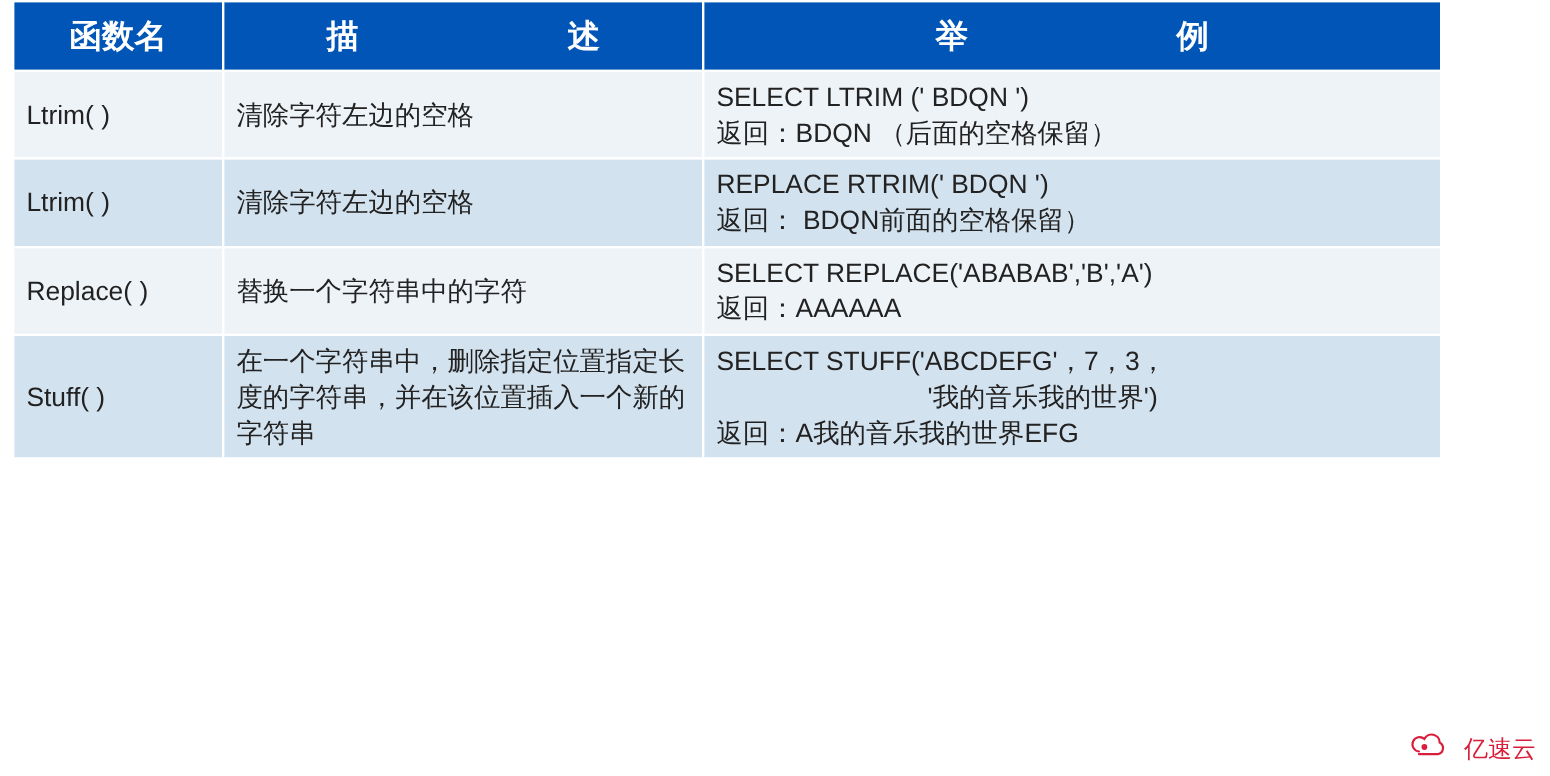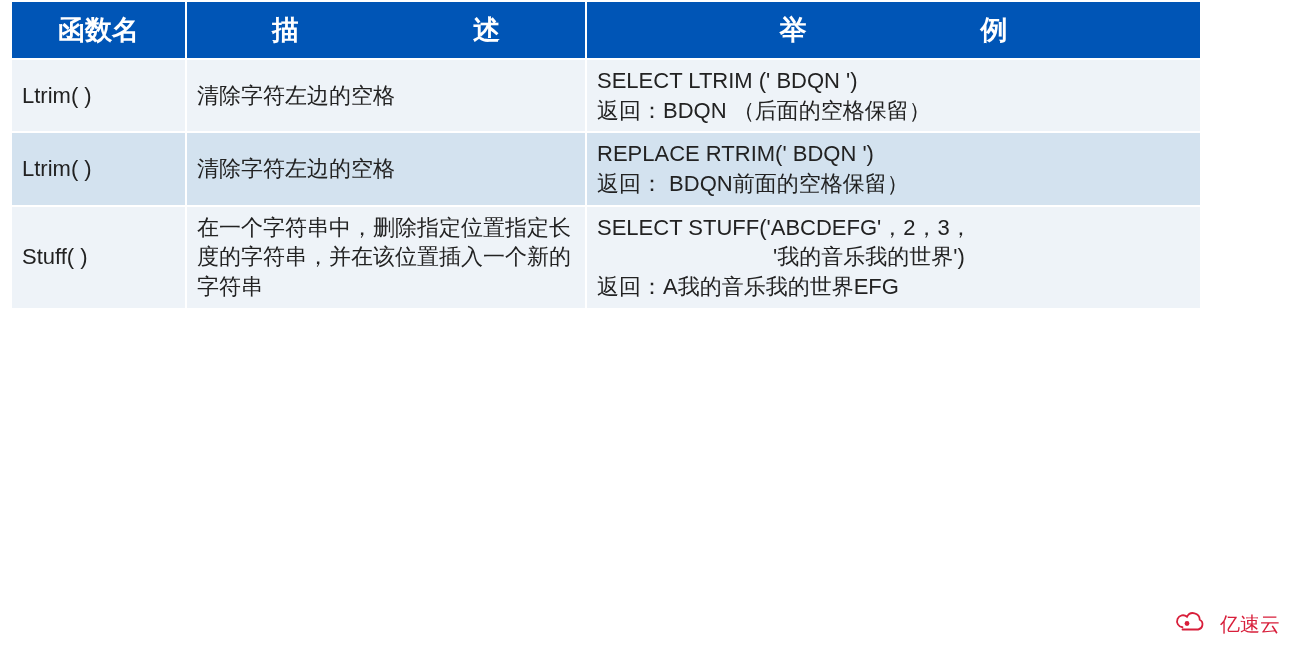--- a/index.html
+++ b/index.html
@@ -91,24 +91,32 @@
     </tr>
     <tr>
       <td>Ltrim( )</td>
       <td>清除字符左边的空格</td>
       <td>
         <span class="ex-line">REPLACE RTRIM('  BDQN  ')</span>
         <span class="ex-line">返回：  BDQN前面的空格保留）</span>
       </td>
     </tr>
     <tr>
+      <td>Replace( )</td>
+      <td>替换一个字符串中的字符</td>
+      <td>
+        <span class="ex-line">SELECT REPLACE('ABABAB','B','A')</span>
+        <span class="ex-line">返回：AAAAAA</span>
+      </td>
+    </tr>
+    <tr>
       <td>Stuff( )</td>
       <td>在一个字符串中，删除指定位置指定长度的字符串，并在该位置插入一个新的字符串</td>
       <td>
-        <span class="ex-line">SELECT STUFF('ABCDEFG'，2，3，</span>
+        <span class="ex-line">SELECT STUFF('ABCDEFG'，7，3，</span>
         <span class="ex-line">　　　　　　　　'我的音乐我的世界')</span>
         <span class="ex-line">返回：A我的音乐我的世界EFG</span>
       </td>
     </tr>
   </tbody>
 </table>
 
 <div class="watermark">
   <span>
     <svg viewBox="0 0 48 30">

